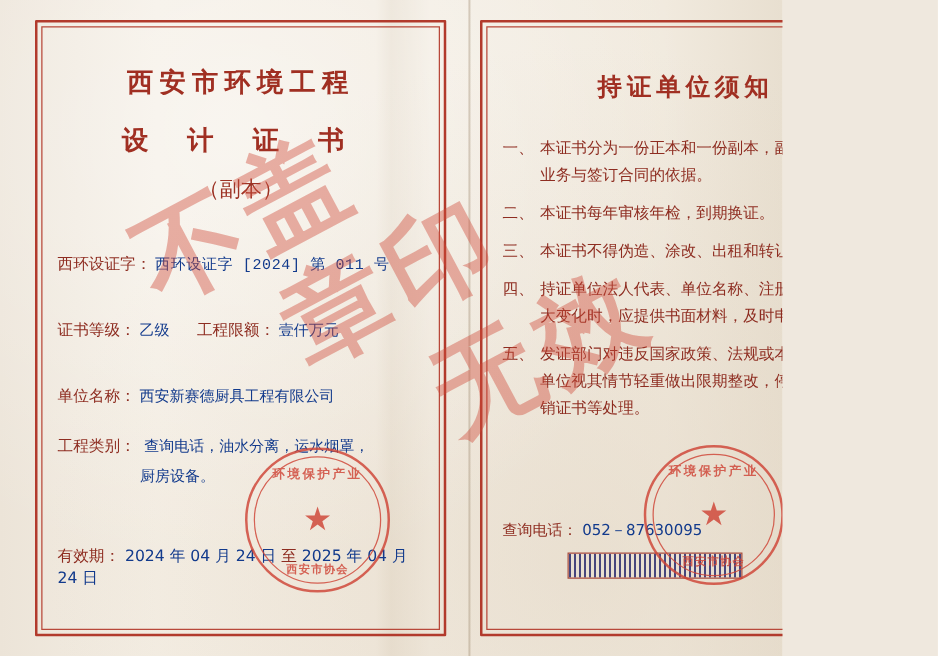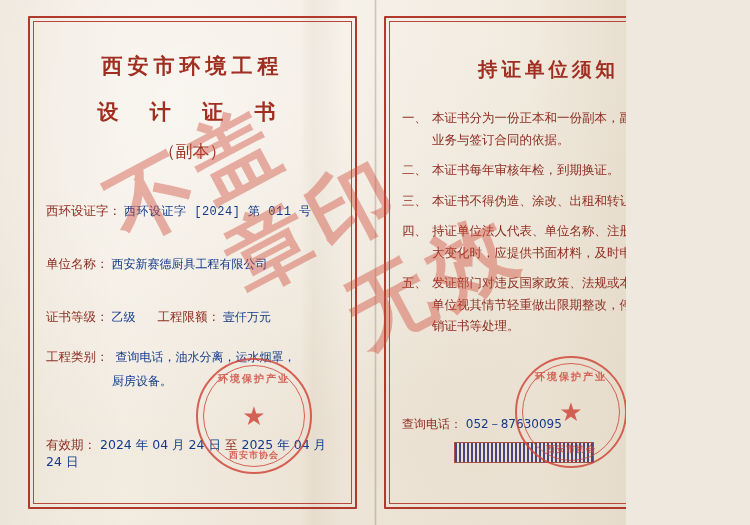--- a/index.html
+++ b/index.html
@@ -264,30 +264,30 @@
       <div class="title-cn title2">设 计 证 书</div>
       <div class="subtitle">（副本）</div>
 
       <div class="field-rows">
         <div class="frow">
           <span class="flabel">西环设证字：</span>
           <span class="fval wide">西环设证字 [2024]  第  011  号</span>
         </div>
 
         <div class="frow">
-          <span class="flabel">单位名称：</span>
-          <span class="fval">西安新赛德厨具工程有限公司</span>
-        </div>
-
-        <div class="frow">
           <span class="flabel">证书等级：</span>
           <span class="fval">乙级</span>
           <span class="gap"></span>
           <span class="flabel">工程限额：</span>
           <span class="fval">壹仟万元</span>
+        </div>
+
+        <div class="frow">
+          <span class="flabel">单位名称：</span>
+          <span class="fval">西安新赛德厨具工程有限公司</span>
         </div>
 
         <div class="frow multi">
           <span class="flabel">工程类别：</span>
           <span class="fval">查询电话，油水分离，运水烟罩，</span>
           <span class="second-line">厨房设备。</span>
         </div>
       </div>
 
 

